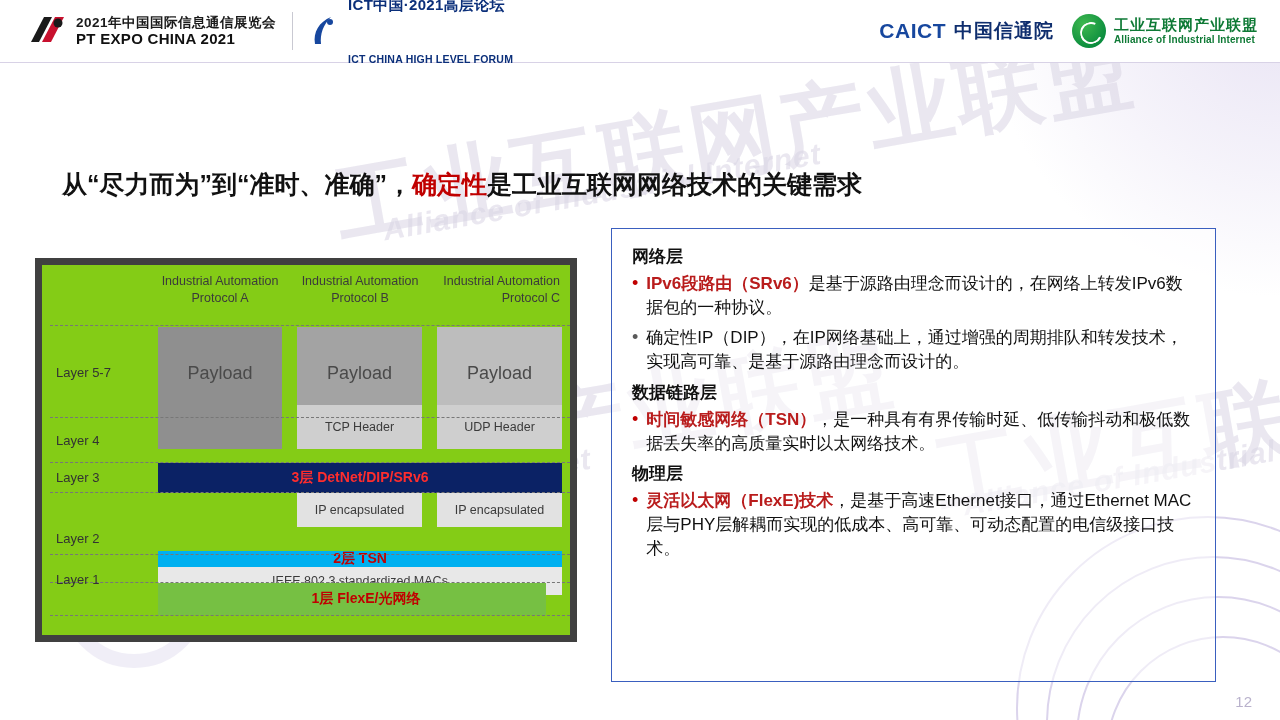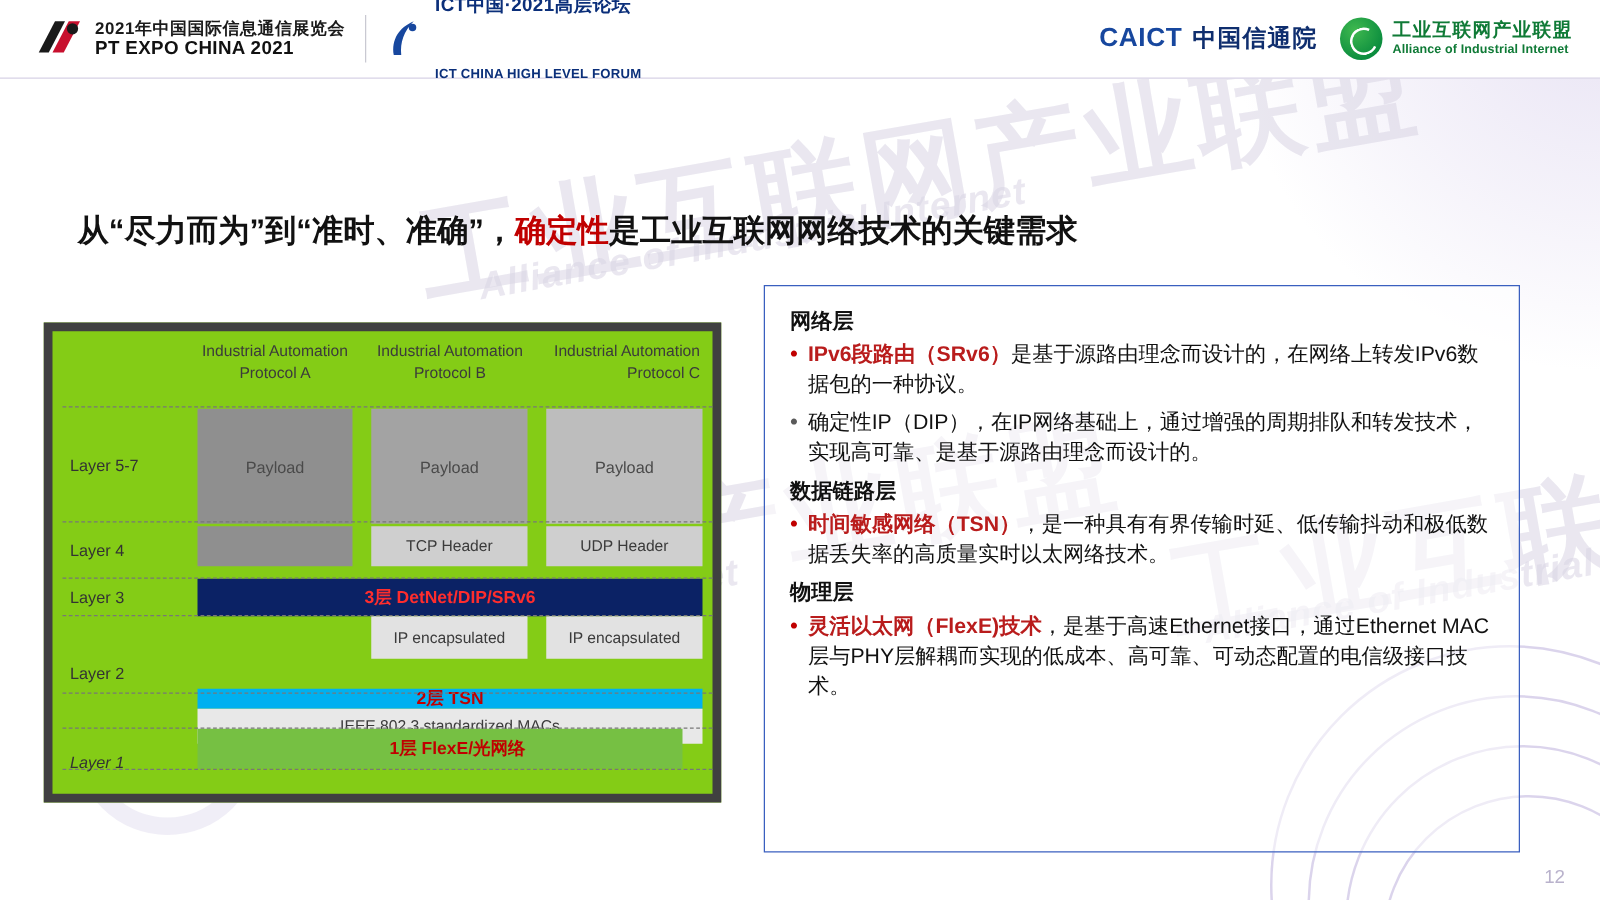--- a/index.html
+++ b/index.html
@@ -274,27 +274,27 @@
     line-height: 1.35;
     color: #3b3b3b;
   }
   .payload-box {
     position: absolute;
     top: 62px;
     height: 92px;
     display: flex;
     align-items: center;
     justify-content: center;
-    font-size: 13px;
+    font-size: 18px;
     color: #4a4a4a;
   }
   .hdr-box {
     position: absolute;
-    top: 156px;
-    height: 32px;
+    top: 140px;
+    height: 44px;
     display: flex;
     align-items: center;
     justify-content: center;
     font-size: 12.5px;
     color: #3b3b3b;
     background: #d2d2d2;
   }
   .band {
     position: absolute;
     left: 110px;
@@ -496,21 +496,21 @@
     <div class="dash" style="top:197px;"></div>
     <div class="dash" style="top:227px;"></div>
     <div class="dash" style="top:289px;"></div>
     <div class="dash" style="top:317px;"></div>
     <div class="dash" style="top:350px;"></div>
 
     <div class="row-label" style="top:100px;">Layer 5-7</div>
     <div class="row-label" style="top:168px;">Layer 4</div>
     <div class="row-label" style="top:205px;">Layer 3</div>
     <div class="row-label" style="top:266px;">Layer 2</div>
-    <div class="row-label" style="top:337px;font-style:italic;">Layer 1</div>
+    <div class="row-label" style="top:307px;">Layer 1</div>
   </div>
 
   <div class="panel">
 
     <div class="sec-head">网络层</div>
 
     <div class="bullet">
       <span class="dot">•</span>
       <span class="txt"><span class="em">IPv6段路由（SRv6）</span><span>是基于源路由理念而设计的，在网络上转发IPv6数据包的一种协议。</span></span>
     </div>

